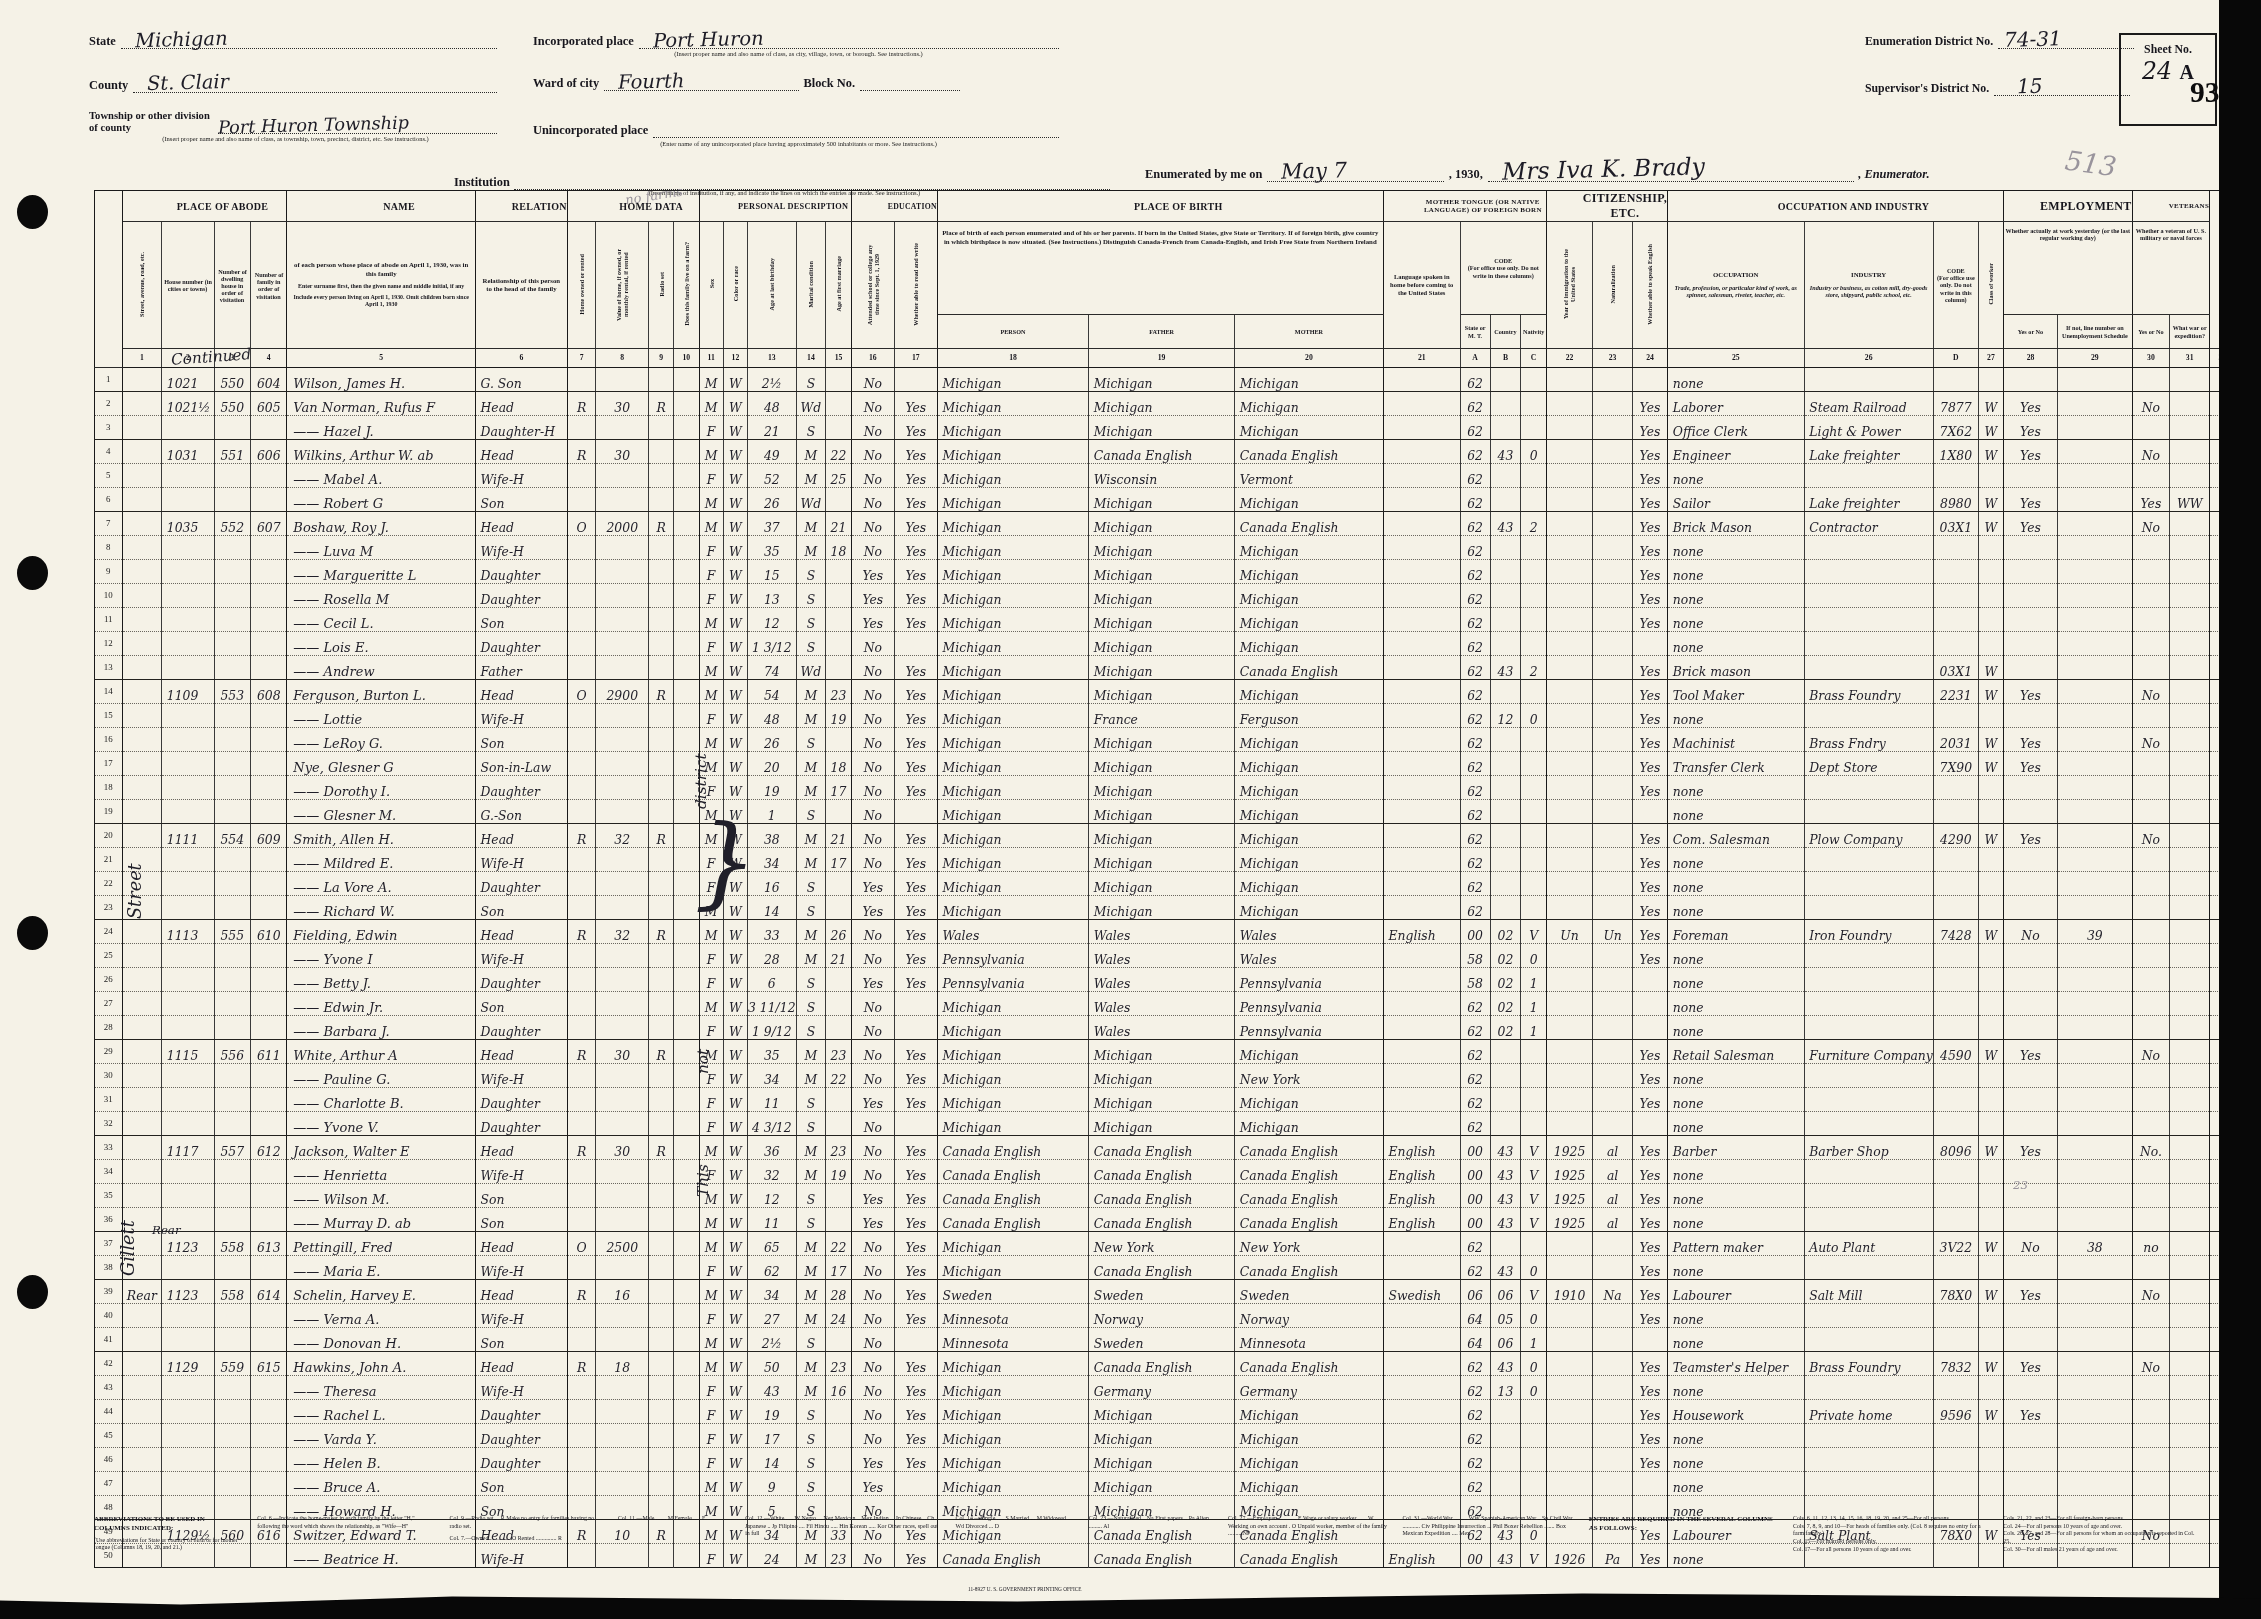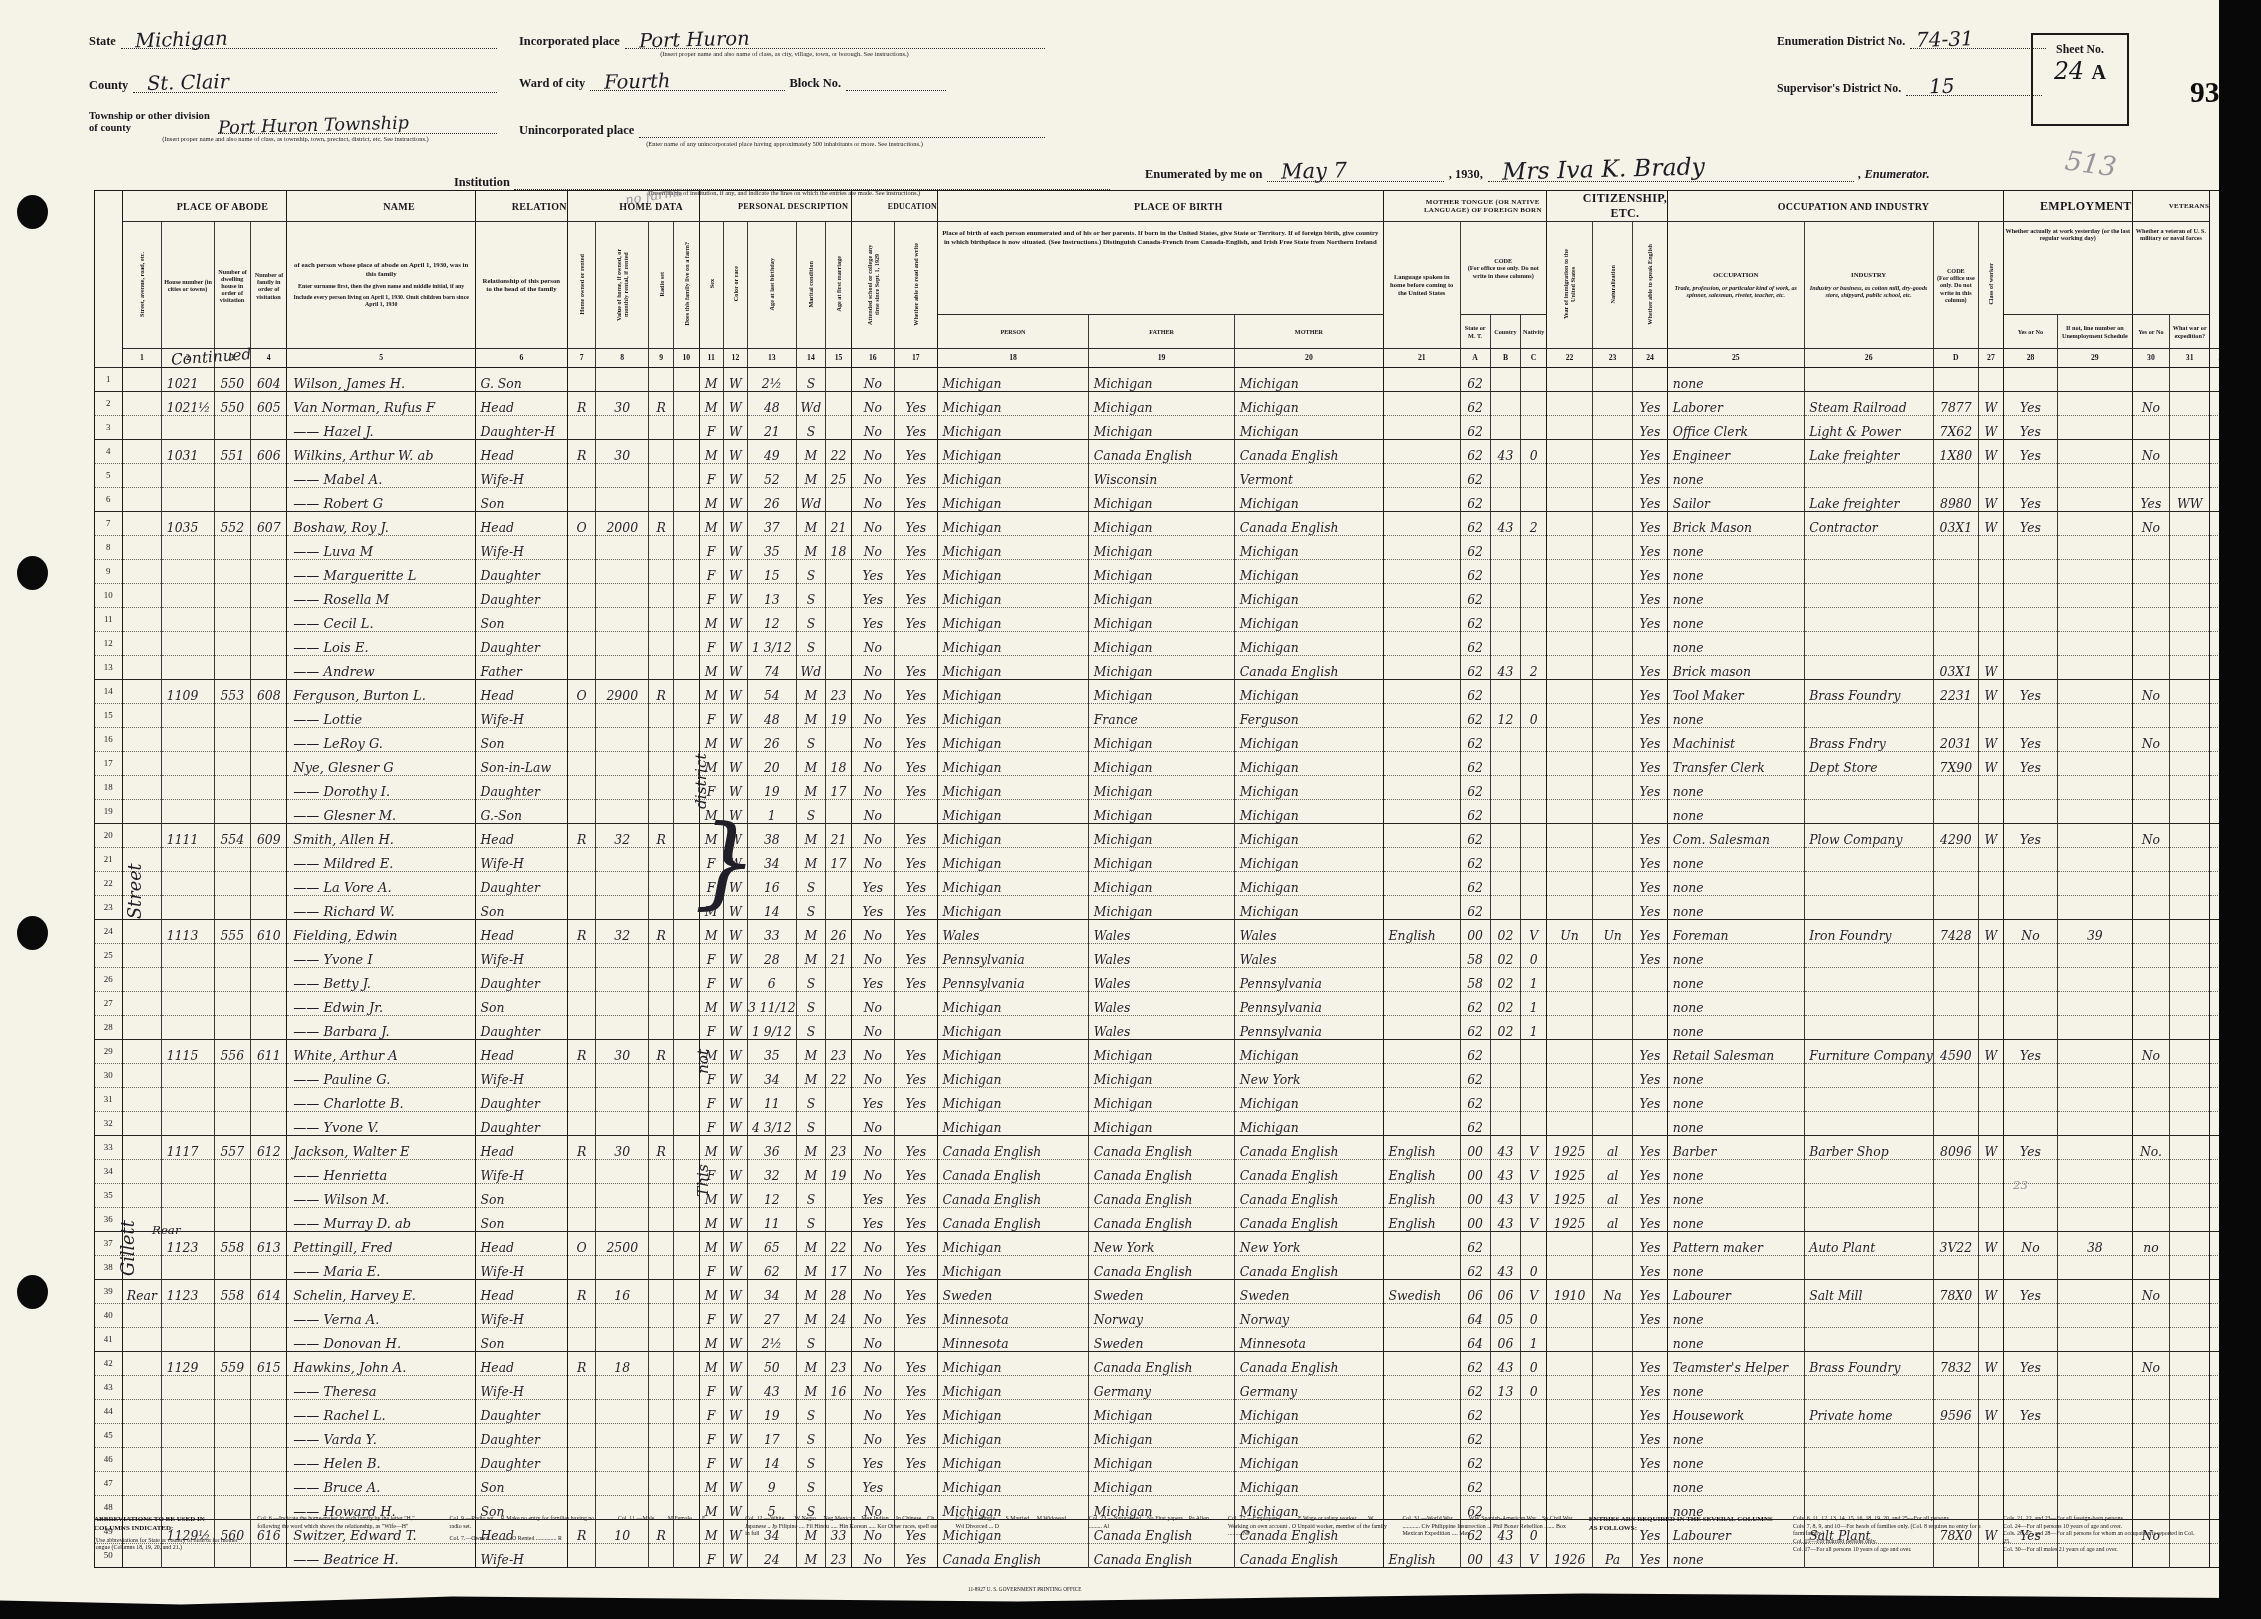--- a/index.html
+++ b/index.html
@@ -12,21 +12,21 @@
   .lbl{font-weight:bold;font-size:12.4px;white-space:nowrap;}
   .wline{border-bottom:1.5px dotted #2a2a2a;flex:1;position:relative;height:20px;margin:0 4.7px;}
   .hwv{position:absolute;left:14px;bottom:-2.4px;font-family:"DejaVu Serif",serif;font-style:italic;
        font-size:19.5px;color:#1d1c26;white-space:nowrap;transform:rotate(-1.5deg);}
   .note{font-size:6.5px;text-align:center;margin-top:-1.2px;color:#222;}
   .blkC{position:absolute;left:1003px;top:10.6px;width:744px;text-align:center;}
   .formno{font-weight:bold;font-size:8.9px;}
   .dept{font-weight:bold;font-size:13px;margin-top:4.7px;letter-spacing:0.3px;}
   .title{font-weight:bold;font-size:20px;margin-top:5.9px;}
   .subtitle{font-weight:bold;font-size:19px;margin-top:8.3px;letter-spacing:0.6px;}
-  .blkR{position:absolute;left:1688px;top:23.6px;width:325px;}
+  .blkR{position:absolute;left:1776px;top:23.6px;width:325px;}
   .edrow{display:flex;align-items:flex-end;margin-bottom:8.3px;}
   .edlbl{font-weight:bold;font-size:11.8px;white-space:nowrap;}
   .sheetbox{position:absolute;left:254px;top:4.7px;width:94px;height:89px;border:2.4px solid #1a1a1a;
             text-align:center;background:transparent;}
   .sheetbox .sl{font-weight:bold;font-size:11.8px;margin-top:7px;}
   .sheetbox .sv{font-family:"DejaVu Serif",serif;font-style:italic;font-size:23.6px;}
   .sheetbox .sv b{font-family:"Liberation Serif",serif;font-style:normal;font-size:20px;}
   .stamp93{position:absolute;left:2190px;top:76px;font-weight:bold;font-size:29.5px;color:#0d0d0d;}
   .instrow{position:absolute;left:454px;top:169px;width:661px;}
   .enumrow{position:absolute;left:1145px;top:161px;width:1003px;display:flex;align-items:flex-end;}
@@ -75,21 +75,21 @@
          clip-path:polygon(0 42%,8% 55%,20% 30%,45% 45%,70% 20%,100% 35%,100% 100%,0 100%);}
   .hole{position:absolute;left:16.5px;width:31px;height:34px;border-radius:50%;background:#0a0a0a;}
 </style>
 </head>
 <body>
 
 <div class="page">
 
   <div class="tophead">
     <div class="blkL">
-      <div style="display:grid;grid-template-columns:413px 531px;column-gap:17px;">
+      <div style="display:grid;grid-template-columns:413px 531px;column-gap:31px;">
         <div>
           <div class="fieldrow">
               <span class="lbl">State</span>
             <span class="wline">
                 <span class="hwv">Michigan</span>
               </span>
             </div>
           <div style="height:20px"></div>
           <div class="fieldrow">
               <span class="lbl">County</span>

